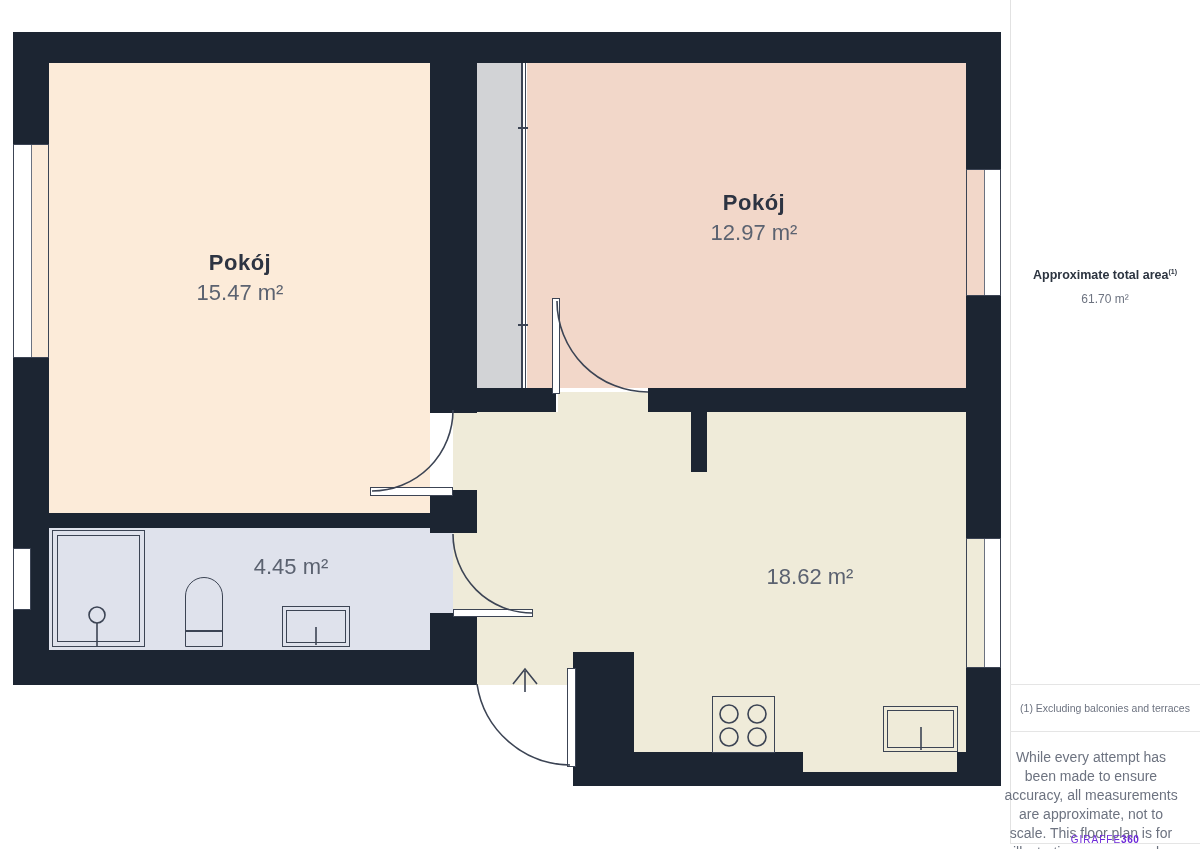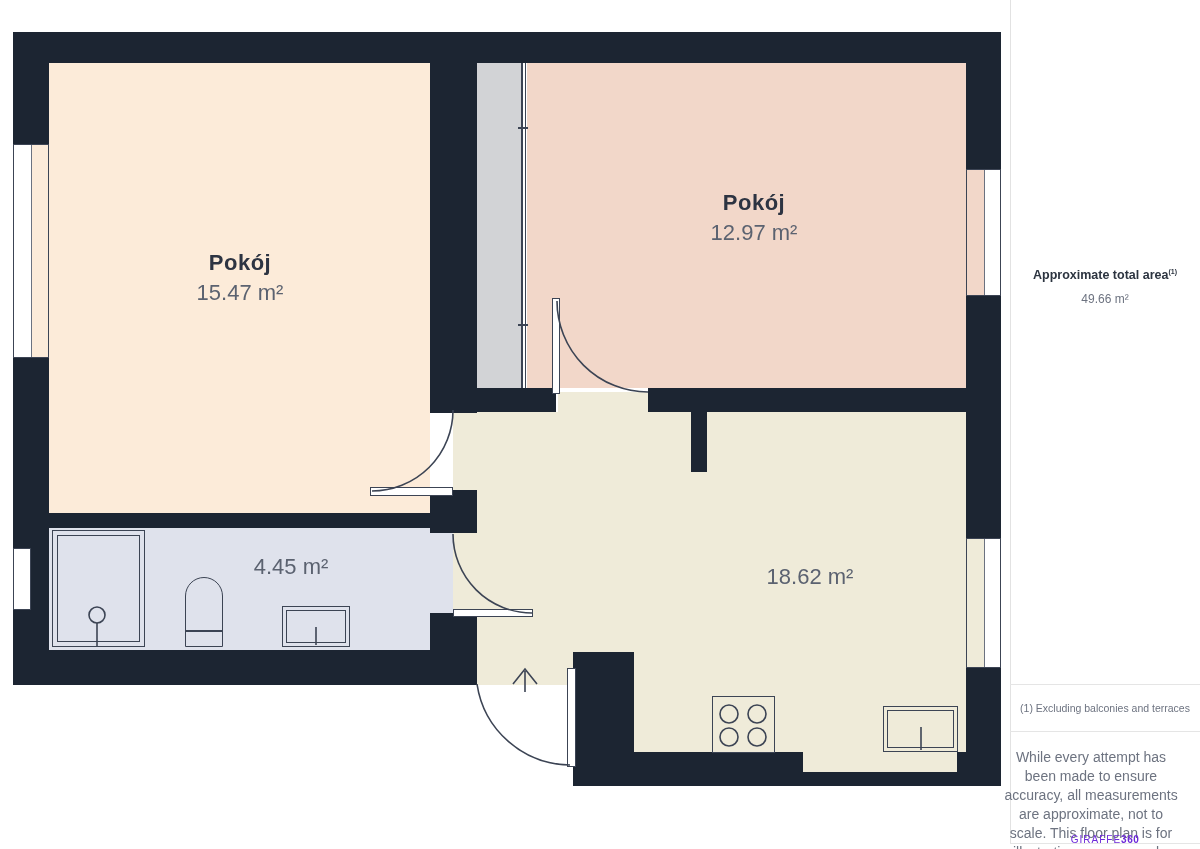--- a/index.html
+++ b/index.html
@@ -140,21 +140,21 @@
   </div>
   <div class="room-label" style="left:710px;top:560px;width:200px;">
     <div class="rarea">18.62 m²</div>
   </div>
 
   <div class="abs" style="left:1010px;top:0;width:1px;height:843px;background:#e2e2e2;"></div>
 
   <div class="side-title" style="top:268px;">
     <span>Approximate total area</span><sup>(1)</sup>
   </div>
-  <div class="side-text" style="top:292px;font-size:12px;">49.66 m²</div>
+  <div class="side-text" style="top:292px;font-size:12px;">61.70 m²</div>
 
   <div class="side-divider" style="top:684px;"></div>
   <div class="side-text" style="top:702px;font-size:10.5px;">(1) Excluding balconies and terraces</div>
   <div class="side-divider" style="top:731px;"></div>
 
   <div class="side-text" style="top:748px;left:1000px;width:182px;font-size:14px;line-height:19px;">While every attempt has been made to ensure accuracy, all measurements are approximate, not to scale. This floor plan is for illustrative purposes only.</div>
 
   <div class="brand" style="top:806px;">
     <span>GIRAFFE</span><b>360</b>
   </div>

